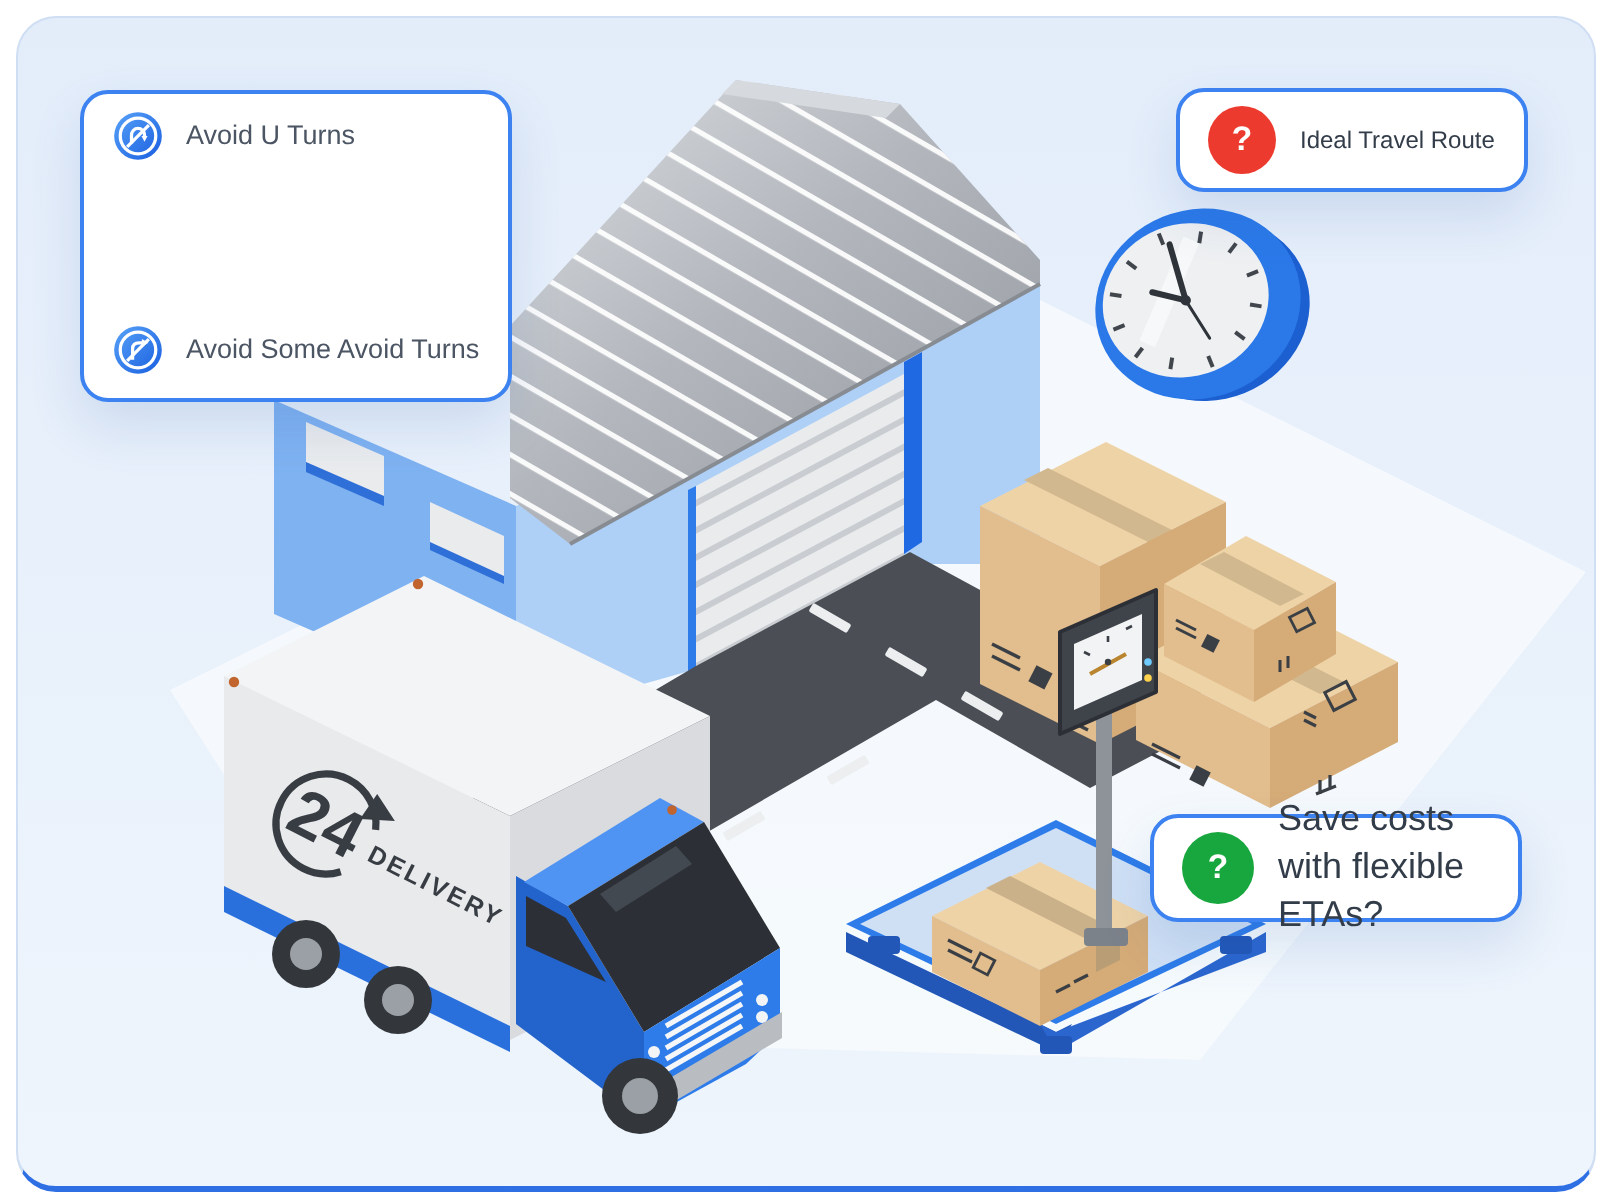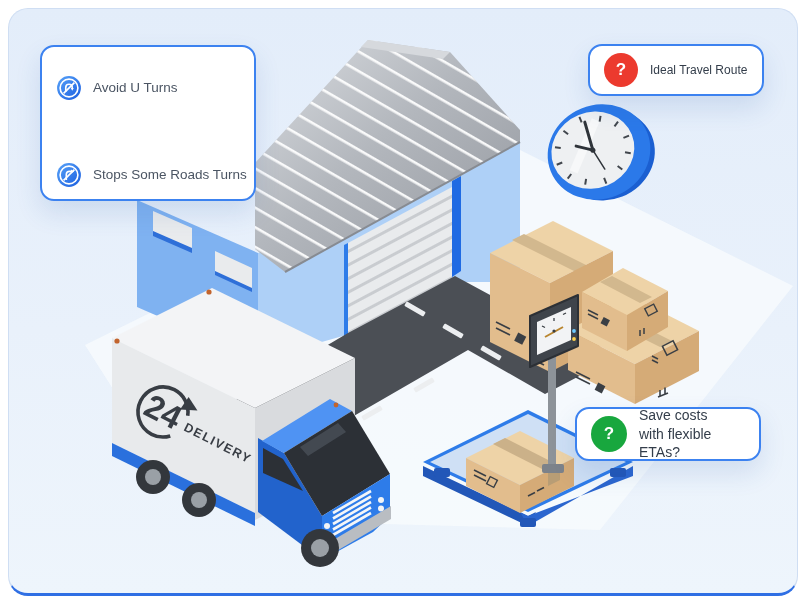--- a/index.html
+++ b/index.html
@@ -4,32 +4,32 @@
 <style>
   html,body{margin:0;padding:0;}
   body{width:804px;height:600px;font-family:"Liberation Sans",sans-serif;background:#ffffff;}
   .stage{position:relative;width:804px;height:600px;background:#ffffff;overflow:hidden;}
   .panel{position:absolute;left:8px;top:8px;width:788px;height:584px;border-radius:20px;
          background:linear-gradient(180deg,#e3edfa 0%,#e9f1fb 55%,#eef5fc 100%);
          border:1px solid #cfdef3;border-bottom:3px solid #2f6fe4;}
   .scene{position:absolute;left:0;top:0;width:804px;height:600px;}
   .card{position:absolute;background:#ffffff;border:2px solid #3c82f0;border-radius:14px;
         box-shadow:0 12px 26px rgba(40,90,170,.14);box-sizing:border-box;}
-  .card-options{left:40px;top:45px;width:216px;height:156px;padding:24px 6px 8px 14px;
+  .card-options{left:40px;top:45px;width:216px;height:156px;padding:4px 6px 8px 14px;
         display:flex;flex-direction:column;justify-content:space-between;gap:19px;}
   .opt-row{display:flex;align-items:center;gap:11px;height:33px;}
   .opt-row svg{flex:0 0 auto;}
   .opt-label{font-size:13.5px;color:#4b5563;white-space:nowrap;}
   .card-qa{display:flex;align-items:center;gap:12px;padding:0 14px;}
   .card-ideal{left:588px;top:44px;width:176px;height:52px;}
   .card-save{left:575px;top:407px;width:186px;height:54px;}
   .qa-badge{flex:0 0 auto;width:34px;height:34px;border-radius:50%;display:flex;align-items:center;justify-content:center;
             color:#fff;font-weight:bold;font-size:17px;}
   .qa-label{font-size:12px;color:#333d4a;}
-  .qa-label-2l{font-size:14px;line-height:1.32;color:#333d4a;}
+  .qa-label-2l{font-size:18px;line-height:1.32;color:#333d4a;}
 </style>
 </head>
 <body>
 
 <div class="stage">
   <div class="panel"></div>
 
   <svg class="scene" viewBox="0 0 804 600">
     <defs>
       <linearGradient id="roofGrad" x1="0" y1="0" x2="1" y2="1">
@@ -269,21 +269,21 @@
       <span class="opt-label">Avoid U Turns</span>
     </div>
     <div class="opt-row">
       <svg width="26" height="26" viewBox="0 0 24 24">
         <circle cx="12" cy="12" r="11" fill="url(#iconGrad)"></circle>
         <circle cx="12" cy="12" r="8.2" fill="none" stroke="#fff" stroke-width="1.5"></circle>
         <path d="M9.5,16.5 v-5 q0,-2.8 3,-2.8 h1.5" fill="none" stroke="#fff" stroke-width="1.5"></path>
         <polygon points="13.8,6.9 13.8,10.5 16.8,8.7" fill="#fff"></polygon>
         <line x1="17" y1="7" x2="7" y2="17" stroke="#fff" stroke-width="1.5"></line>
       </svg>
-      <span class="opt-label">Stops Some Roads Turns</span>
+      <span class="opt-label">Avoid Some Avoid Turns</span>
     </div>
   </div>
 
   <div class="card card-qa card-ideal">
     <span class="qa-badge" style="background:#ec3a2e;">?</span>
     <span class="qa-label">Ideal Travel Route</span>
   </div>
 
   <div class="card card-qa card-save">
     <span class="qa-badge" style="background:#18a73e;width:36px;height:36px;">?</span>

